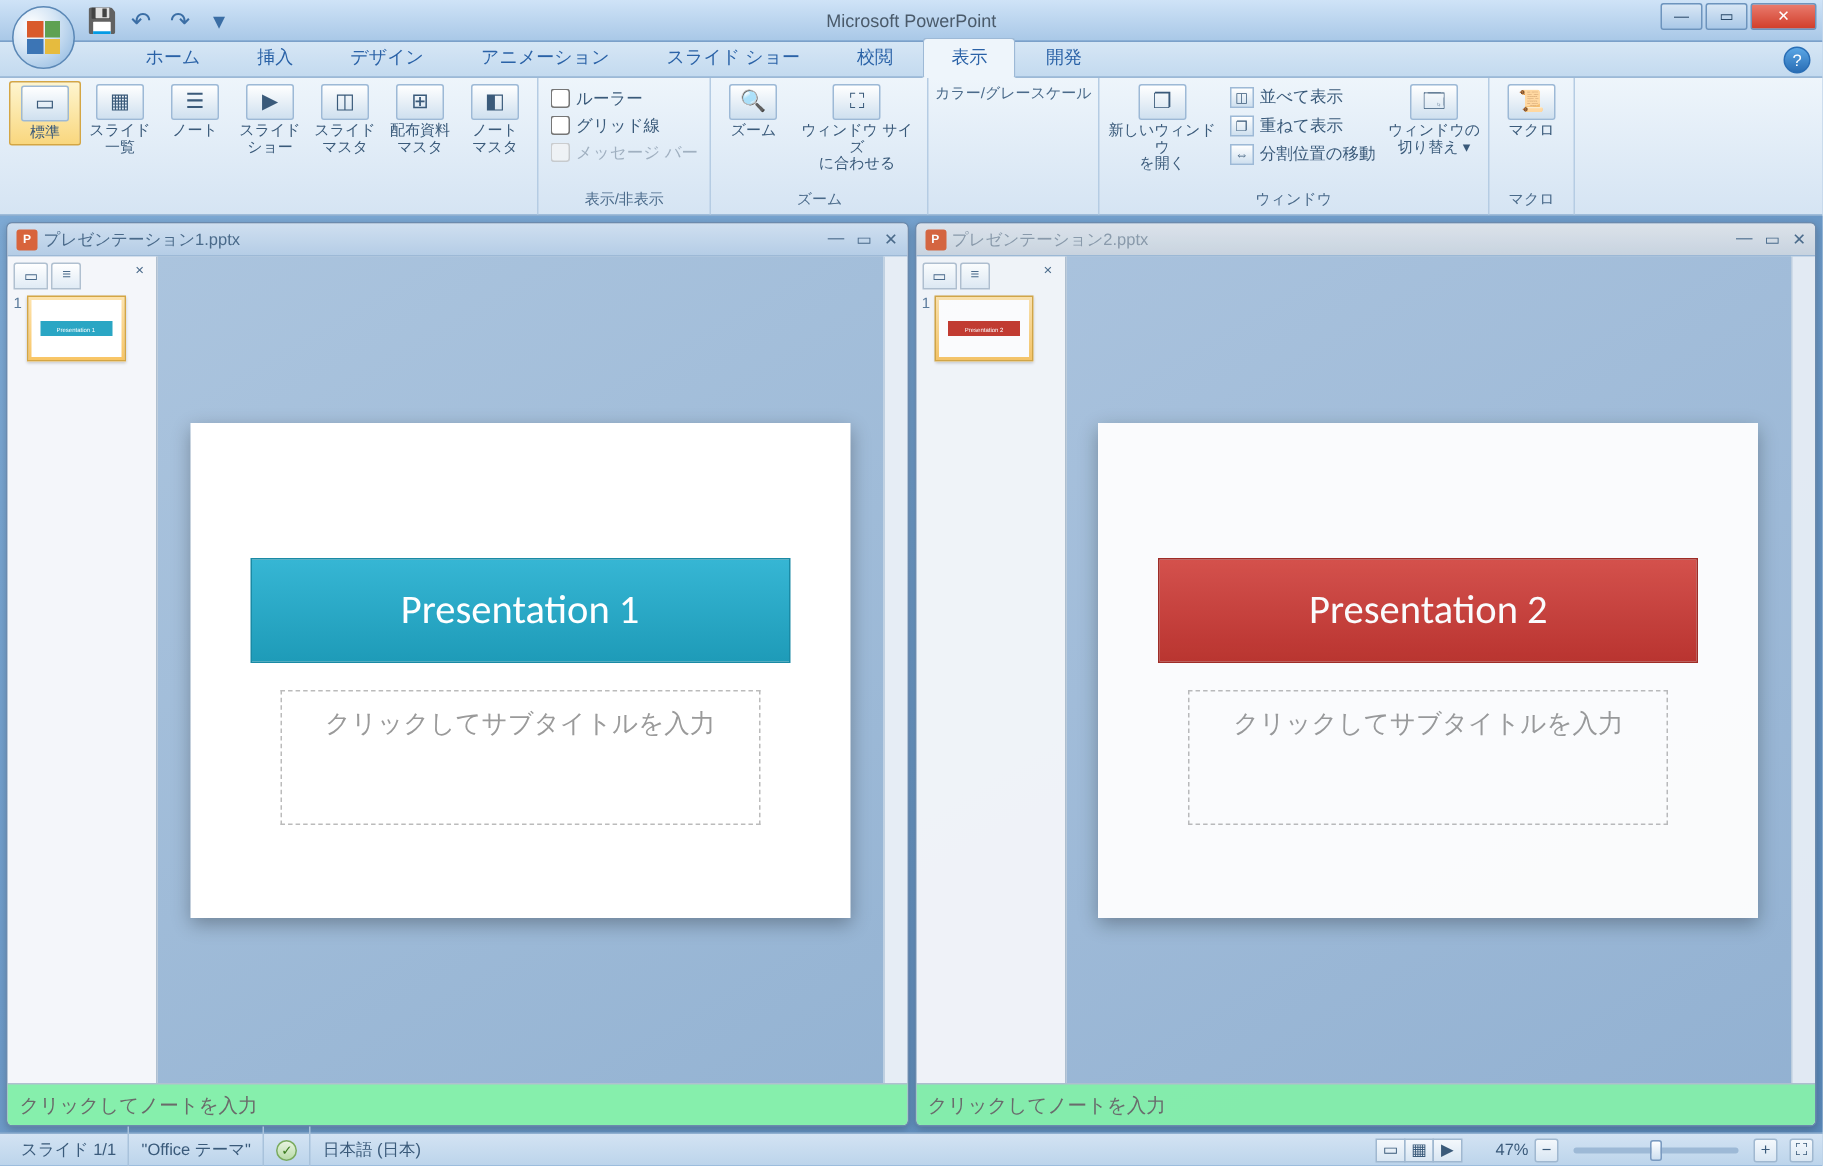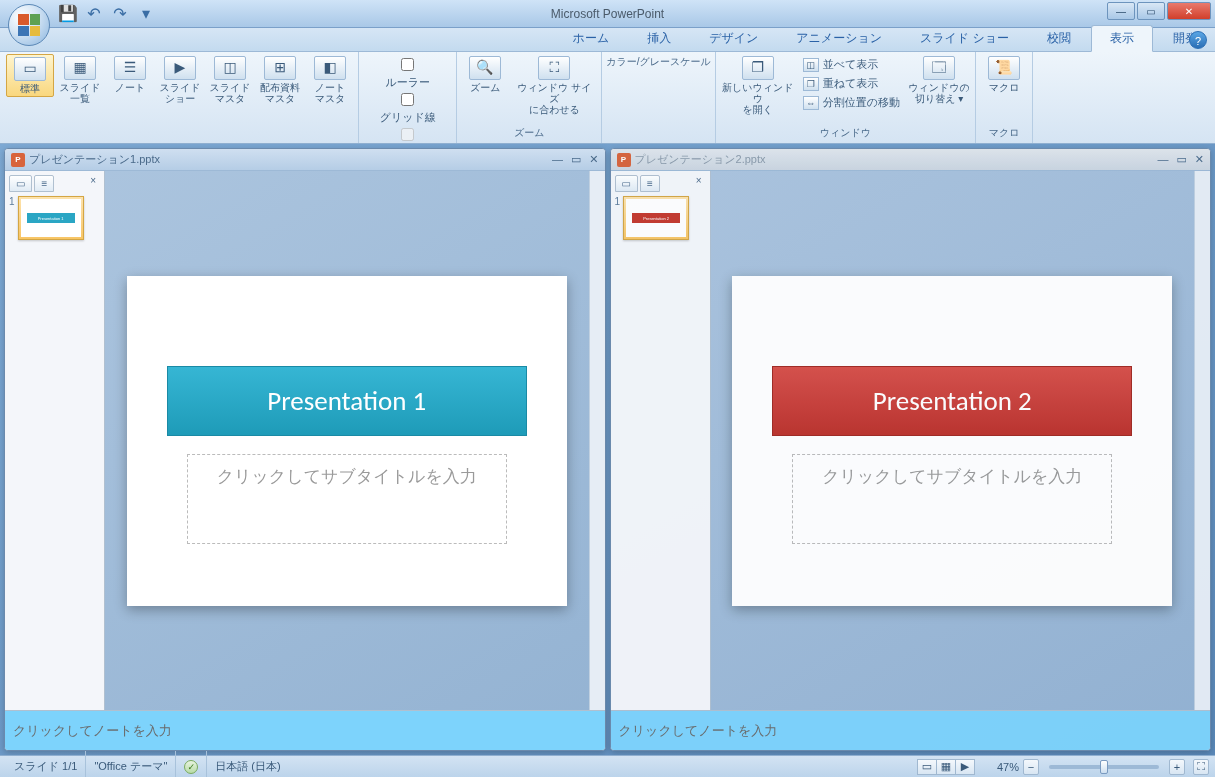--- a/index.html
+++ b/index.html
@@ -11,35 +11,35 @@
 .orb-inner { width: 22px; height: 22px; display:grid; grid-template-columns: 1fr 1fr; grid-template-rows: 1fr 1fr; gap:1px; }
 .orb-inner span:nth-child(1){background:#d95a2b;} .orb-inner span:nth-child(2){background:#5ea152;} .orb-inner span:nth-child(3){background:#3c75b5;} .orb-inner span:nth-child(4){background:#e6bb3e;}
 .qat { margin-left: 58px; display: flex; align-items: center; gap: 6px; }
 .qat .qat-btn { width: 20px; height: 20px; display: flex; align-items: center; justify-content: center; color: #3b6ea5; cursor: pointer; }
 .title-text { position: absolute; left: 50%; transform: translateX(-50%); font-size: 12px; color: #4a5a6a; }
 .win-btns { position: absolute; right: 4px; top: 2px; display: flex; }
 .win-btn { width: 28px; height: 18px; background: linear-gradient(#d9e7f5,#a9c8e7); border: 1px solid #6d94bd; margin-left: 2px; display:flex; align-items:center; justify-content:center; font-size:10px; color:#2a4a6a; border-radius:2px; cursor:pointer;}
 .win-btn.close { background: linear-gradient(#e97a6d,#d13f2b); color: #fff; width: 44px; }
 
 
-.ribbon-tabs { height: 24px; background: linear-gradient(#d6e6f5,#c3daef); display: flex; align-items: end; padding-left: 58px; gap: 2px; border-bottom: 1px solid #9db9d6; position: relative; justify-content: flex-end; }
+.ribbon-tabs { height: 24px; background: linear-gradient(#d6e6f5,#c3daef); display: flex; align-items: end; padding-left: 79px; gap: 2px; border-bottom: 1px solid #9db9d6; position: relative; }
 .ribbon-tabs .tab { padding: 4px 18px; font-size: 12px; color: #2a62a7; cursor: pointer; }
 .ribbon-tabs .tab.active { background: #eef5fb; border: 1px solid #9db9d6; border-bottom: 1px solid #eef5fb; border-radius: 3px 3px 0 0; margin-bottom: -1px; }
 .help-btn { position: absolute; right: 8px; top: 3px; width: 18px; height: 18px; border-radius: 50%; background: linear-gradient(#5aa6e5,#2a6eb5); color: #fff; font-size: 11px; text-align: center; line-height: 18px; cursor: pointer; border:1px solid #2a6eb5;}
 
 
 .ribbon { height: 92px; background: linear-gradient(#eef5fb,#d5e4f3); border-bottom: 1px solid #8fafd0; display: flex; }
 .group { border-right: 1px solid #b5cce3; padding: 2px 4px; display: flex; flex-direction: column; justify-content: space-between; }
 .group-title { font-size: 10px; color: #4a6a8a; text-align: center; padding: 1px 0; }
 .group-body { display: flex; align-items: flex-start; gap: 2px; flex: 1; }
 .rbtn-big { width: 48px; display: flex; flex-direction: column; align-items: center; padding: 2px 1px; font-size: 10px; color: #3a5a7a; text-align: center; line-height: 1.1; cursor: pointer; border-radius:2px;}
 .rbtn-big.sel { background: linear-gradient(#fef5cf,#f9d77e); border: 1px solid #d4a644; }
 .ico { width: 32px; height: 24px; margin-bottom: 2px; background: linear-gradient(#fff,#cfe0ef); border: 1px solid #9db9d6; border-radius:2px; display:flex; align-items:center; justify-content:center; font-size:14px;}
 .checklist { display: flex; flex-direction: column; gap: 3px; padding: 4px; font-size: 11px; color: #3a5a7a; }
-.checklist label { display: flex; align-items: center; gap: 4px; cursor: pointer; white-space: nowrap; flex-direction: column;}
+.checklist label { display: flex; align-items: center; gap: 4px; cursor: pointer; white-space: nowrap;}
 .checklist .disabled { color: #a0b0c0; }
 .color-opts { display: flex; flex-direction: column; gap: 2px; padding: 2px; }
 .color-opt { display: flex; align-items: center; gap: 4px; padding: 1px 4px; font-size: 11px; color: #3a5a7a; cursor: pointer; border-radius:2px; white-space: nowrap;}
 .color-opt.sel { background: linear-gradient(#fef5cf,#f9d77e); border: 1px solid #d4a644; }
 .sw { width: 18px; height: 12px; border: 1px solid #888; display: inline-block; }
 .vert-list { display: flex; flex-direction: column; gap: 2px; padding: 2px; font-size: 11px; }
 .vert-list .item { display: flex; align-items: center; gap: 4px; color: #3a5a7a; cursor: pointer; padding:1px 3px; white-space: nowrap; border-radius:2px;}
 .smico { width: 16px; height: 14px; background: linear-gradient(#fff,#cfe0ef); border: 1px solid #9db9d6; display:flex; align-items:center; justify-content:center; font-size:9px;}
 
 
@@ -60,21 +60,21 @@
 .thumb-num { font-size:10px; color:#5a7a9a;}
 .thumb { width: 66px; height: 44px; background: #fff; border: 1px solid #bababa; box-shadow: 0 1px 2px rgba(0,0,0,.2); display:flex; align-items:center; justify-content:center;}
 .thumb.sel-wrap { padding:2px; background: linear-gradient(#fde3ae,#f8c565); border:1px solid #d4a644; }
 .thumb-title { width: 48px; height: 10px; font-size:4px; display:flex; align-items:center; justify-content:center; color:#fff;}
 .edit-area { flex: 1; display: flex; align-items: center; justify-content: center; padding: 20px;}
 .slide { width: 440px; height: 330px; background: #fff; box-shadow: 0 4px 12px rgba(0,0,0,.3); display: flex; flex-direction: column; align-items: center; padding: 90px 40px 30px;}
 .slide-title { width: 360px; height: 70px; display: flex; align-items: center; justify-content: center; font-size: 27px; color: #fff; font-family: Calibri, sans-serif;}
 .slide-title.blue { background: linear-gradient(#36b6d4,#1e9bb8); border: 1px solid #1a8aa5;}
 .slide-title.red { background: linear-gradient(#d84f49,#bc322c); border: 1px solid #a02922;}
 .slide-sub { width: 320px; height: 90px; margin-top: 18px; border: 1px dashed #bbb; display: flex; align-items: flex-start; justify-content: center; padding-top: 10px; font-size: 17px; color: #9a9a9a;}
-.notes-bar { height: 40px; background: #7dd3fc; border-top: 1px solid #b0c0d0; padding: 4px 8px; font-size: 13px; color: #6a6a6a; display:flex; align-items:center;}
+.notes-bar { height: 28px; background: #86efac; border-top: 1px solid #b0c0d0; padding: 4px 8px; font-size: 13px; color: #6a6a6a; display:flex; align-items:center;}
 .notes-scroll { width: 16px; background: #e6edf5; border-left:1px solid #c0d0e0;}
 
 
 .statusbar { position: absolute; bottom: 0; left: 0; right: 0; height: 22px; background: linear-gradient(#d3e3f3,#bcd4eb); border-top: 1px solid #8fafd0; display: flex; align-items: center; font-size: 11px; color: #3a5a7a; padding: 0 6px; }
 .status-cell { padding: 16px 8px; border-right: 1px solid #a8c2db; height: 100%; display: flex; align-items: center; gap:4px;}
 .status-right { margin-left: auto; display: flex; align-items: center; gap: 4px; }
 .view-btns { display: flex; }
 .view-btn { width: 20px; height: 16px; background: linear-gradient(#f4f8fc,#d8e6f3); border: 1px solid #a0b8d0; margin-left: -1px; display:flex; align-items:center; justify-content:center; cursor:pointer;}
 .zoom-slider { width: 110px; height: 4px; background: #9db9d6; border-radius: 2px; position: relative; margin: 0 6px;}
 .zoom-thumb { width: 8px; height: 14px; background: linear-gradient(#fff,#cddff0); border: 1px solid #7a9ac0; position: absolute; top: -5px; left: 50%; transform: translateX(-50%); border-radius:2px;}

